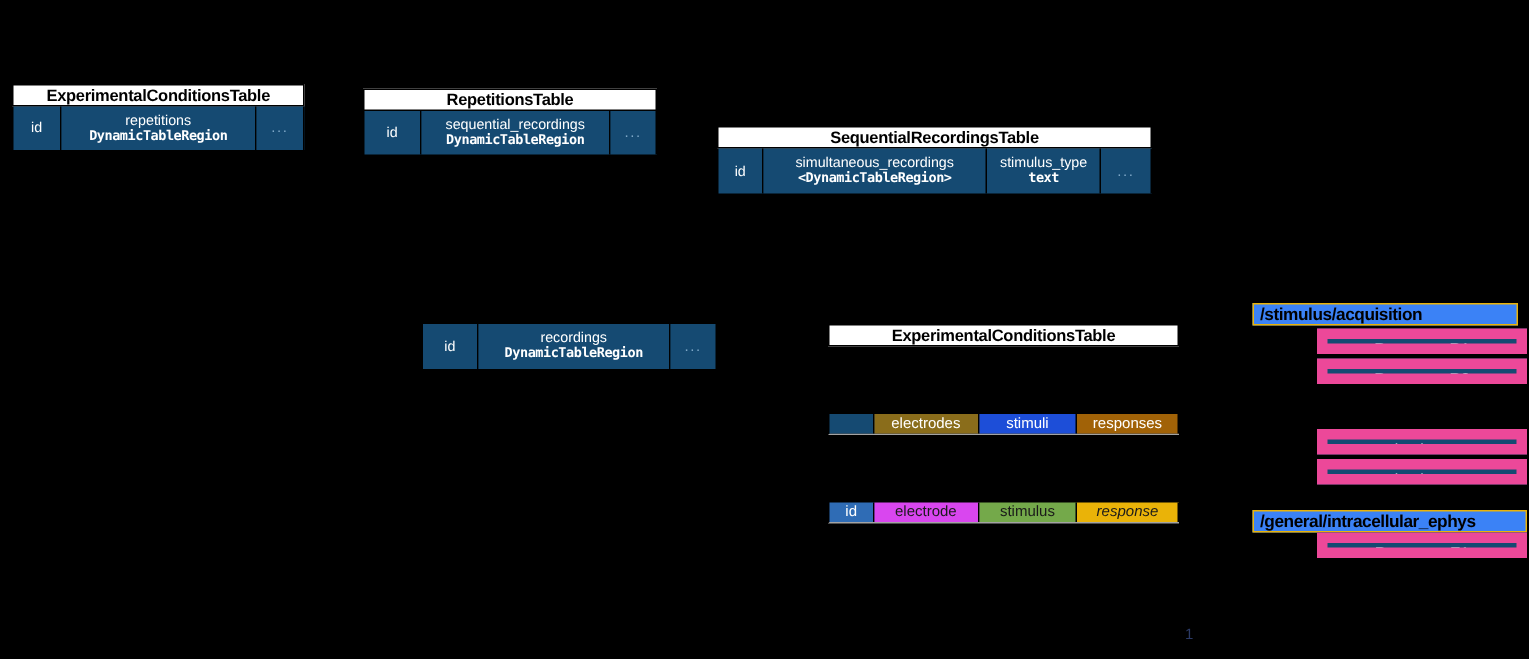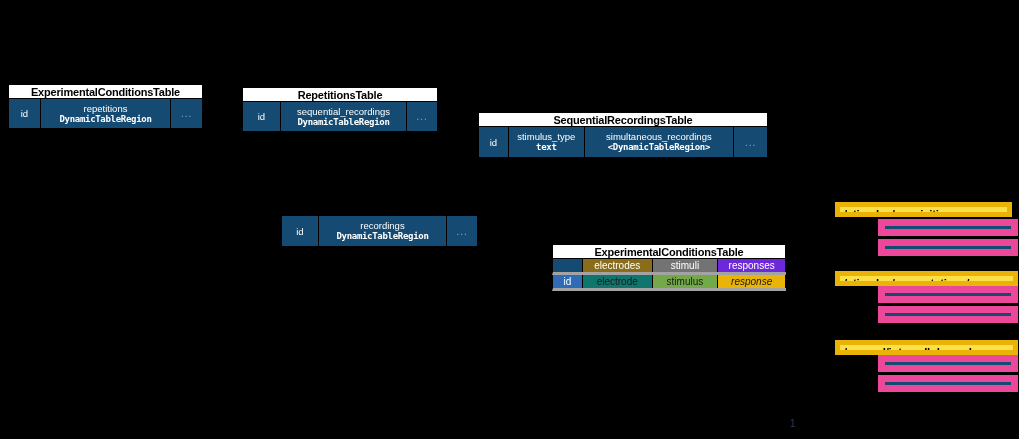--- a/index.html
+++ b/index.html
@@ -32,21 +32,20 @@
     font-weight: bold;
     text-align: center;
     font-size: 11px;
     line-height: 15px;
     height: 15px;
     letter-spacing: -0.2px;
     border: 1px solid #000000;
     box-sizing: border-box;
     white-space: nowrap;
     overflow: hidden;
-    margin-top: 28px;
   }
   .row {
     display: flex;
     box-sizing: border-box;
     border-left: 1px solid #000000;
     border-bottom: 1px solid #000000;
   }
   .cell {
     box-sizing: border-box;
     border-right: 1px solid #000000;
@@ -74,48 +73,49 @@
     color: #7fa8c8;
     letter-spacing: 1px;
     font-size: 10px;
   }
 
   
   .icr-row {
     display: flex;
     box-sizing: border-box;
     border-left: 1px solid #000000;
-    border-bottom: 3px solid #a3a3a3;
+    border-bottom: 1px solid #a3a3a3;
+    margin-top: 45px;
   }
   .icr-cell {
     box-sizing: border-box;
     border-right: 1px solid #000000;
     text-align: center;
     font-size: 10px;
     line-height: 13px;
     height: 13px;
     overflow: hidden;
     white-space: nowrap;
   }
 
   
   .group {
     position: absolute;
     box-sizing: border-box;
   }
   .group-title {
-    background: #fde047;
+    background: #3b82f6;
     color: #000000;
     font-weight: bold;
     font-size: 11.5px;
     line-height: 15px;
     height: 15px;
     padding-left: 4px;
     letter-spacing: -0.3px;
-    border: 5px solid #eab308;
+    border: 1px solid #eab308;
     box-sizing: border-box;
     white-space: nowrap;
     overflow: hidden;
   }
   .group-item {
     position: absolute;
     box-sizing: border-box;
     background: #154a72;
     border: 7px solid #ec4899;
     color: #ffffff;
@@ -170,28 +170,28 @@
       </div>
     </div>
   </div>
 
   <div class="node" style="left:478px; top:84px; width:290px;">
     <div class="node-title">SequentialRecordingsTable</div>
     <div class="row">
       <div class="cell" style="width:30px; height:30px;">
         <span>id</span>
       </div>
+      <div class="cell" style="width:150px; height:30px;">
+        <span>simultaneous_recordings</span>
+        <span class="sub">&lt;DynamicTableRegion&gt;</span>
+      </div>
       <div class="cell" style="width:76px; height:30px;">
         <span>stimulus_type</span>
         <span class="sub">text</span>
       </div>
-      <div class="cell" style="width:150px; height:30px;">
-        <span>simultaneous_recordings</span>
-        <span class="sub">&lt;DynamicTableRegion&gt;</span>
-      </div>
       <div class="cell ellipsis" style="width:34px; height:30px;">
         <span>...</span>
       </div>
     </div>
   </div>
 
   <div class="node" style="left:281px; top:216px; width:197px;">
     <div class="row">
       <div class="cell" style="width:37px; height:30px;">
         <span>id</span>
@@ -205,45 +205,41 @@
       </div>
     </div>
   </div>
 
   <div class="node" style="left:552px; top:216px; width:234px;">
     <div class="node-title">ExperimentalConditionsTable</div>
 
     <div class="icr-row">
       <div class="icr-cell" style="width:30px; background:#154a72;"></div>
       <div class="icr-cell" style="width:70px; background:#8a6d1b; color:#ffffff;">electrodes</div>
-      <div class="icr-cell" style="width:66px; background:#737373; color:#ffffff;">stimuli</div>
-      <div class="icr-cell" style="width:68px; background:#6d28d9; color:#ffffff;">responses</div>
+      <div class="icr-cell" style="width:66px; background:#1d4ed8; color:#ffffff;">stimuli</div>
+      <div class="icr-cell" style="width:68px; background:#a16207; color:#ffffff;">responses</div>
     </div>
 
     <div class="icr-row">
       <div class="icr-cell" style="width:30px; background:#2f6cb5; color:#ffffff;">id</div>
-      <div class="icr-cell" style="width:70px; background:#0f766e; color:#1a1a1a;">electrode</div>
+      <div class="icr-cell" style="width:70px; background:#d946ef; color:#1a1a1a;">electrode</div>
       <div class="icr-cell" style="width:66px; background:#74a94a; color:#1a1a1a;">stimulus</div>
       <div class="icr-cell" style="width:68px; background:#eab308; color:#1a1a1a;font-style:italic;">response</div>
     </div>
   </div>
 
   <div class="group" style="left:835px; top:202px; width:177px;">
     <div class="group-title">/stimulus/acquisition</div>
   </div>
   <div class="group-item" style="left:878px; top:219px; width:140px;">Response R1</div>
   <div class="group-item" style="left:878px; top:239px; width:140px;">Response R2</div>
 
-  <div class="group" style="left:835px; top:271px; width:183px;">
-    <div class="group-title">/stimulus/presentations/</div>
-  </div>
   <div class="group-item" style="left:878px; top:286px; width:140px;">Stimulus S1</div>
   <div class="group-item" style="left:878px; top:306px; width:140px;">Stimulus S2</div>
 
   <div class="group" style="left:835px; top:340px; width:183px;">
     <div class="group-title">/general/intracellular_ephys</div>
   </div>
   <div class="group-item" style="left:878px; top:355px; width:140px;">Response E1</div>
-  <div class="group-item" style="left:878px; top:375px; width:140px;">Electrode E2</div>
 
   <div class="page-number" style="left:790px; top:418px;">1</div>
 
 </div>
 
 </body></html>

